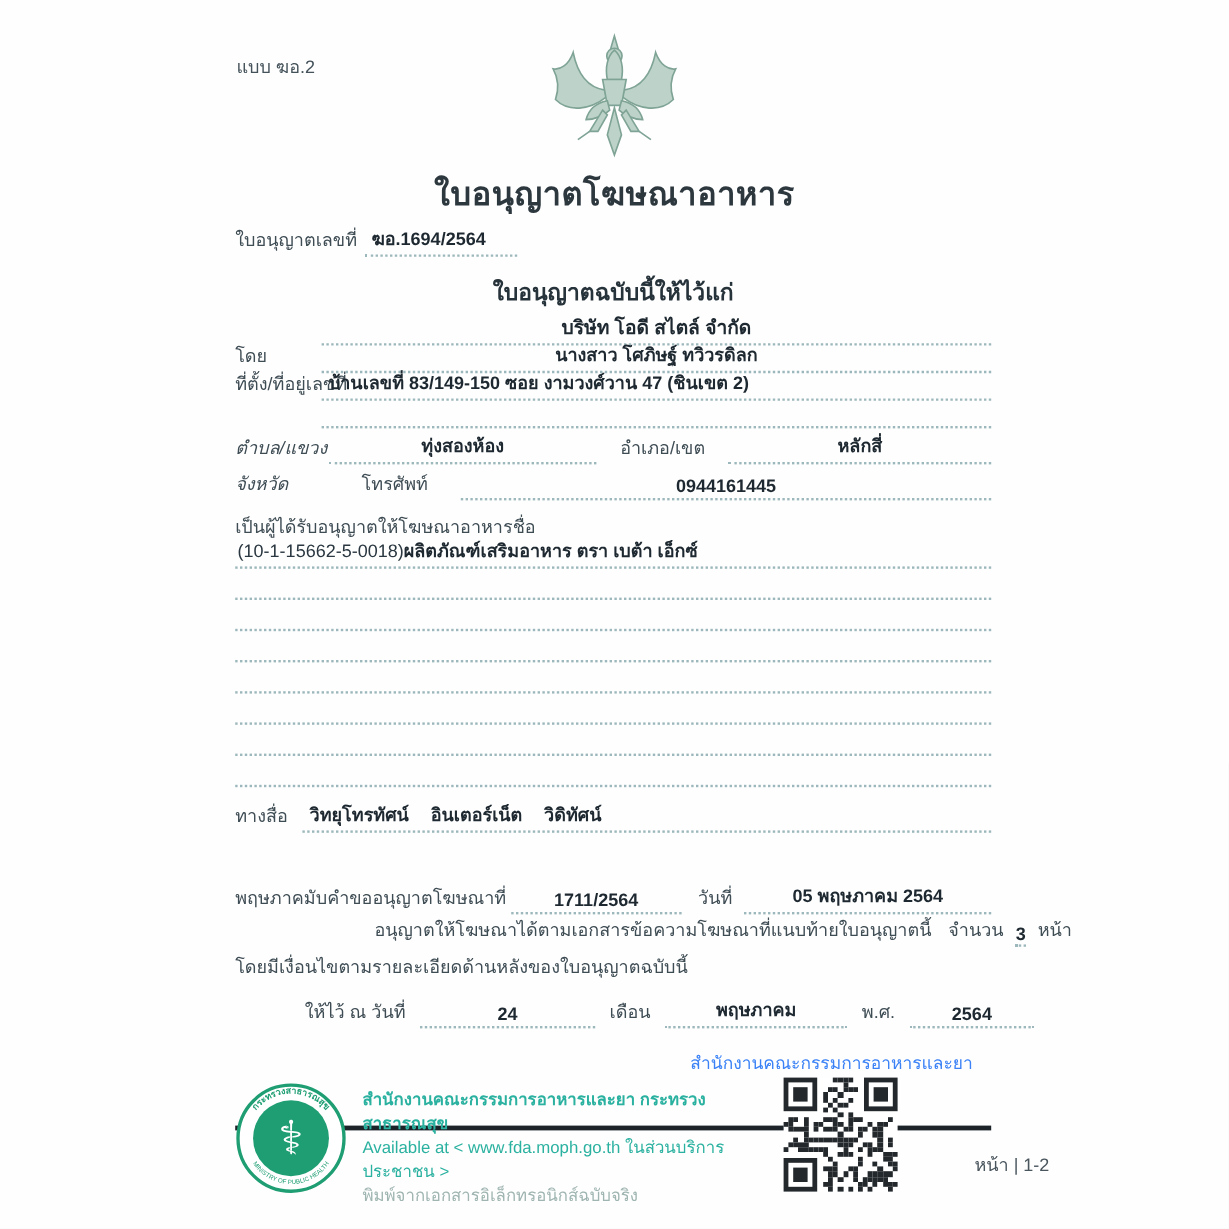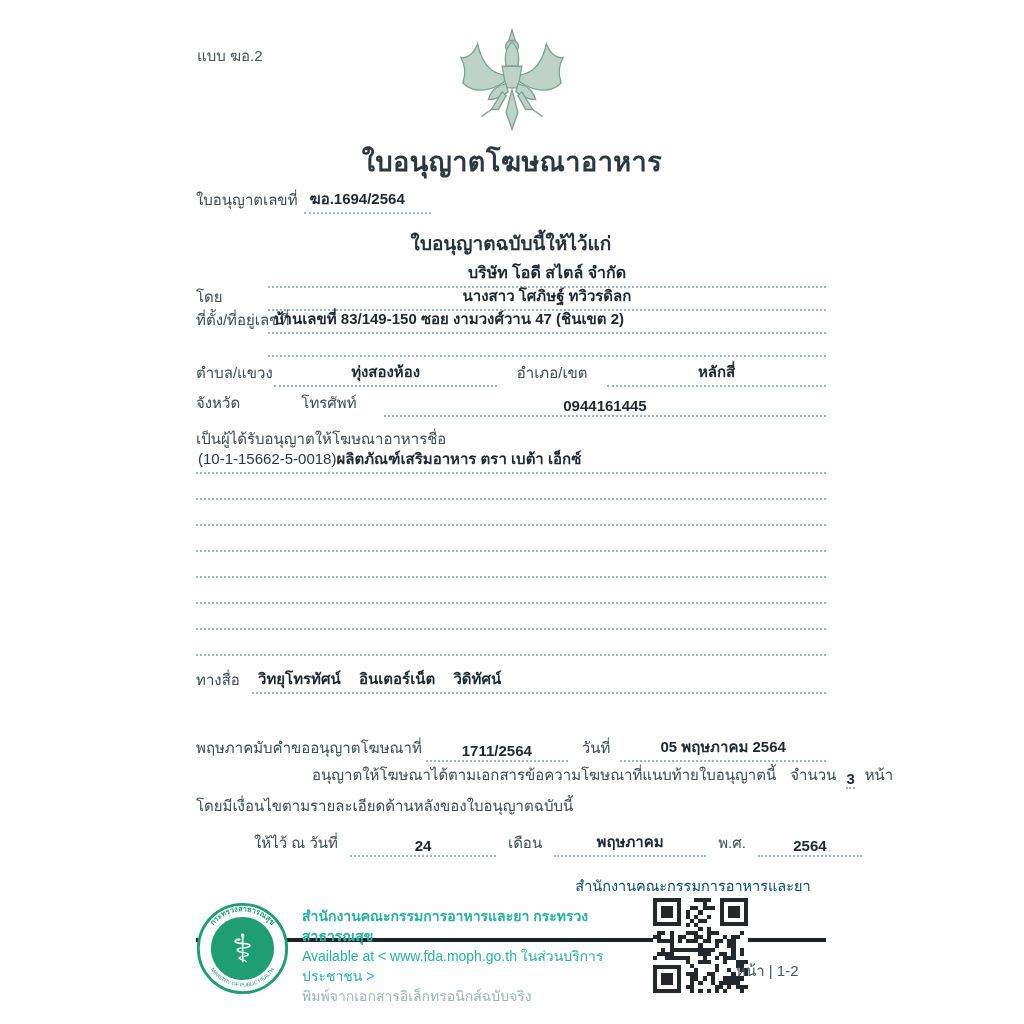--- a/index.html
+++ b/index.html
@@ -27,21 +27,21 @@
 
   .center-heading { text-align:center; font-size:19px; font-weight:bold; color:#27333a;
                     margin-top:14px; }
 
   .r-license { height:24px; }
   .r-company { margin-left:72px; height:30px; font-size:16px; }
   .r-by, .r-addr, .r-blankaddr { height:23px; }
   .r-by .lbl, .r-addr .lbl { width:72px; }
   .r-blankaddr { margin-left:72px; }
   .r-loc { height:30px; }
-  .r-loc .lbl.c1 { width:78px; }
+  .r-loc .lbl.c1 { width:78px;font-style:italic; }
   .r-loc .lbl.c3 { width:110px; text-align:center; }
   .r-loc .fill.f1 { flex:1.02; }
   .r-loc .fill.f2 { flex:1; }
   .r-intro { margin-top:13px; height:23px; }
   .r-product { height:21px; }
   .r-product .fill { text-align:left; padding-left:2px; }
   .reg { font-weight:normal; color:#2a3740; }
   .r-blank { height:26px; }
   .r-media { margin-top:13px; height:25px; }
   .r-media .lbl { width:56px; }
@@ -59,21 +59,21 @@
 
   .r-condition { margin-top:7px; height:24px; }
 
   .r-date { margin-top:10px; height:27px; padding-left:58px; }
   .r-date .fill { flex:none; }
   .r-date .f-day { width:146px; margin:0 12px; }
   .r-date .f-month { width:152px; margin:0 12px; }
   .r-date .f-year { width:104px; margin-left:12px; }
 
   .sign-block { margin-top:17px; margin-left:auto; margin-right:8px; width:250px;
-                text-align:center; color:#0c4a6e; }
+                text-align:center; color:#3b82f6; }
   .sign-line1 { font-size:14.5px; }
   .sign-line2 { font-size:15px; margin-top:8px; }
 
   .thick-line { height:4px; background:#1c242a; margin-top:9px; }
 
   .footer { position:absolute; left:196px; top:898px; width:630px; display:flex; align-items:flex-start; }
   .moph-logo { width:93px; height:93px; flex:none; margin-top:4px; }
   .fda-lines { margin-left:13px; padding-top:8px; flex:none; width:342px; }
   .fda-lines .t1 { color:#2bb1a0; font-weight:bold; font-size:14px; line-height:20px; }
   .fda-lines .t2, .fda-lines .t3 { color:#2bb1a0; font-size:14px; line-height:20px; }
@@ -81,21 +81,21 @@
 
   .qr { position:relative; width:95px; height:95px; margin-left:auto; margin-right:78px;
         background:#fff; flex:none; }
   .qr-cells { position:absolute; inset:0; display:grid;
               grid-template-rows:repeat(23,1fr); grid-template-columns:repeat(23,1fr); }
   .qr-cells div { background:#23282c; }
   .qr-finder { position:absolute; width:28px; height:28px; border:4px solid #23282c; background:#fff; }
   .qr-finder::after { content:""; position:absolute; inset:4px; background:#23282c; }
   .qr-finder.tl { left:0; top:0; } .qr-finder.tr { right:0; top:0; } .qr-finder.bl { left:0; bottom:0; }
 
-  .page-indicator { position:absolute; left:736px; top:959px; font-size:15px; color:#4a565e; }
+  .page-indicator { position:absolute; left:812px; top:959px; font-size:15px; color:#4a565e; }
 </style>
 </head>
 <body>
 
 <div class="sheet">
 
   <div class="form-code">แบบ ฆอ.2</div>
 
   <div class="garuda">
     <svg viewBox="0 0 120 110" width="118" height="108">

